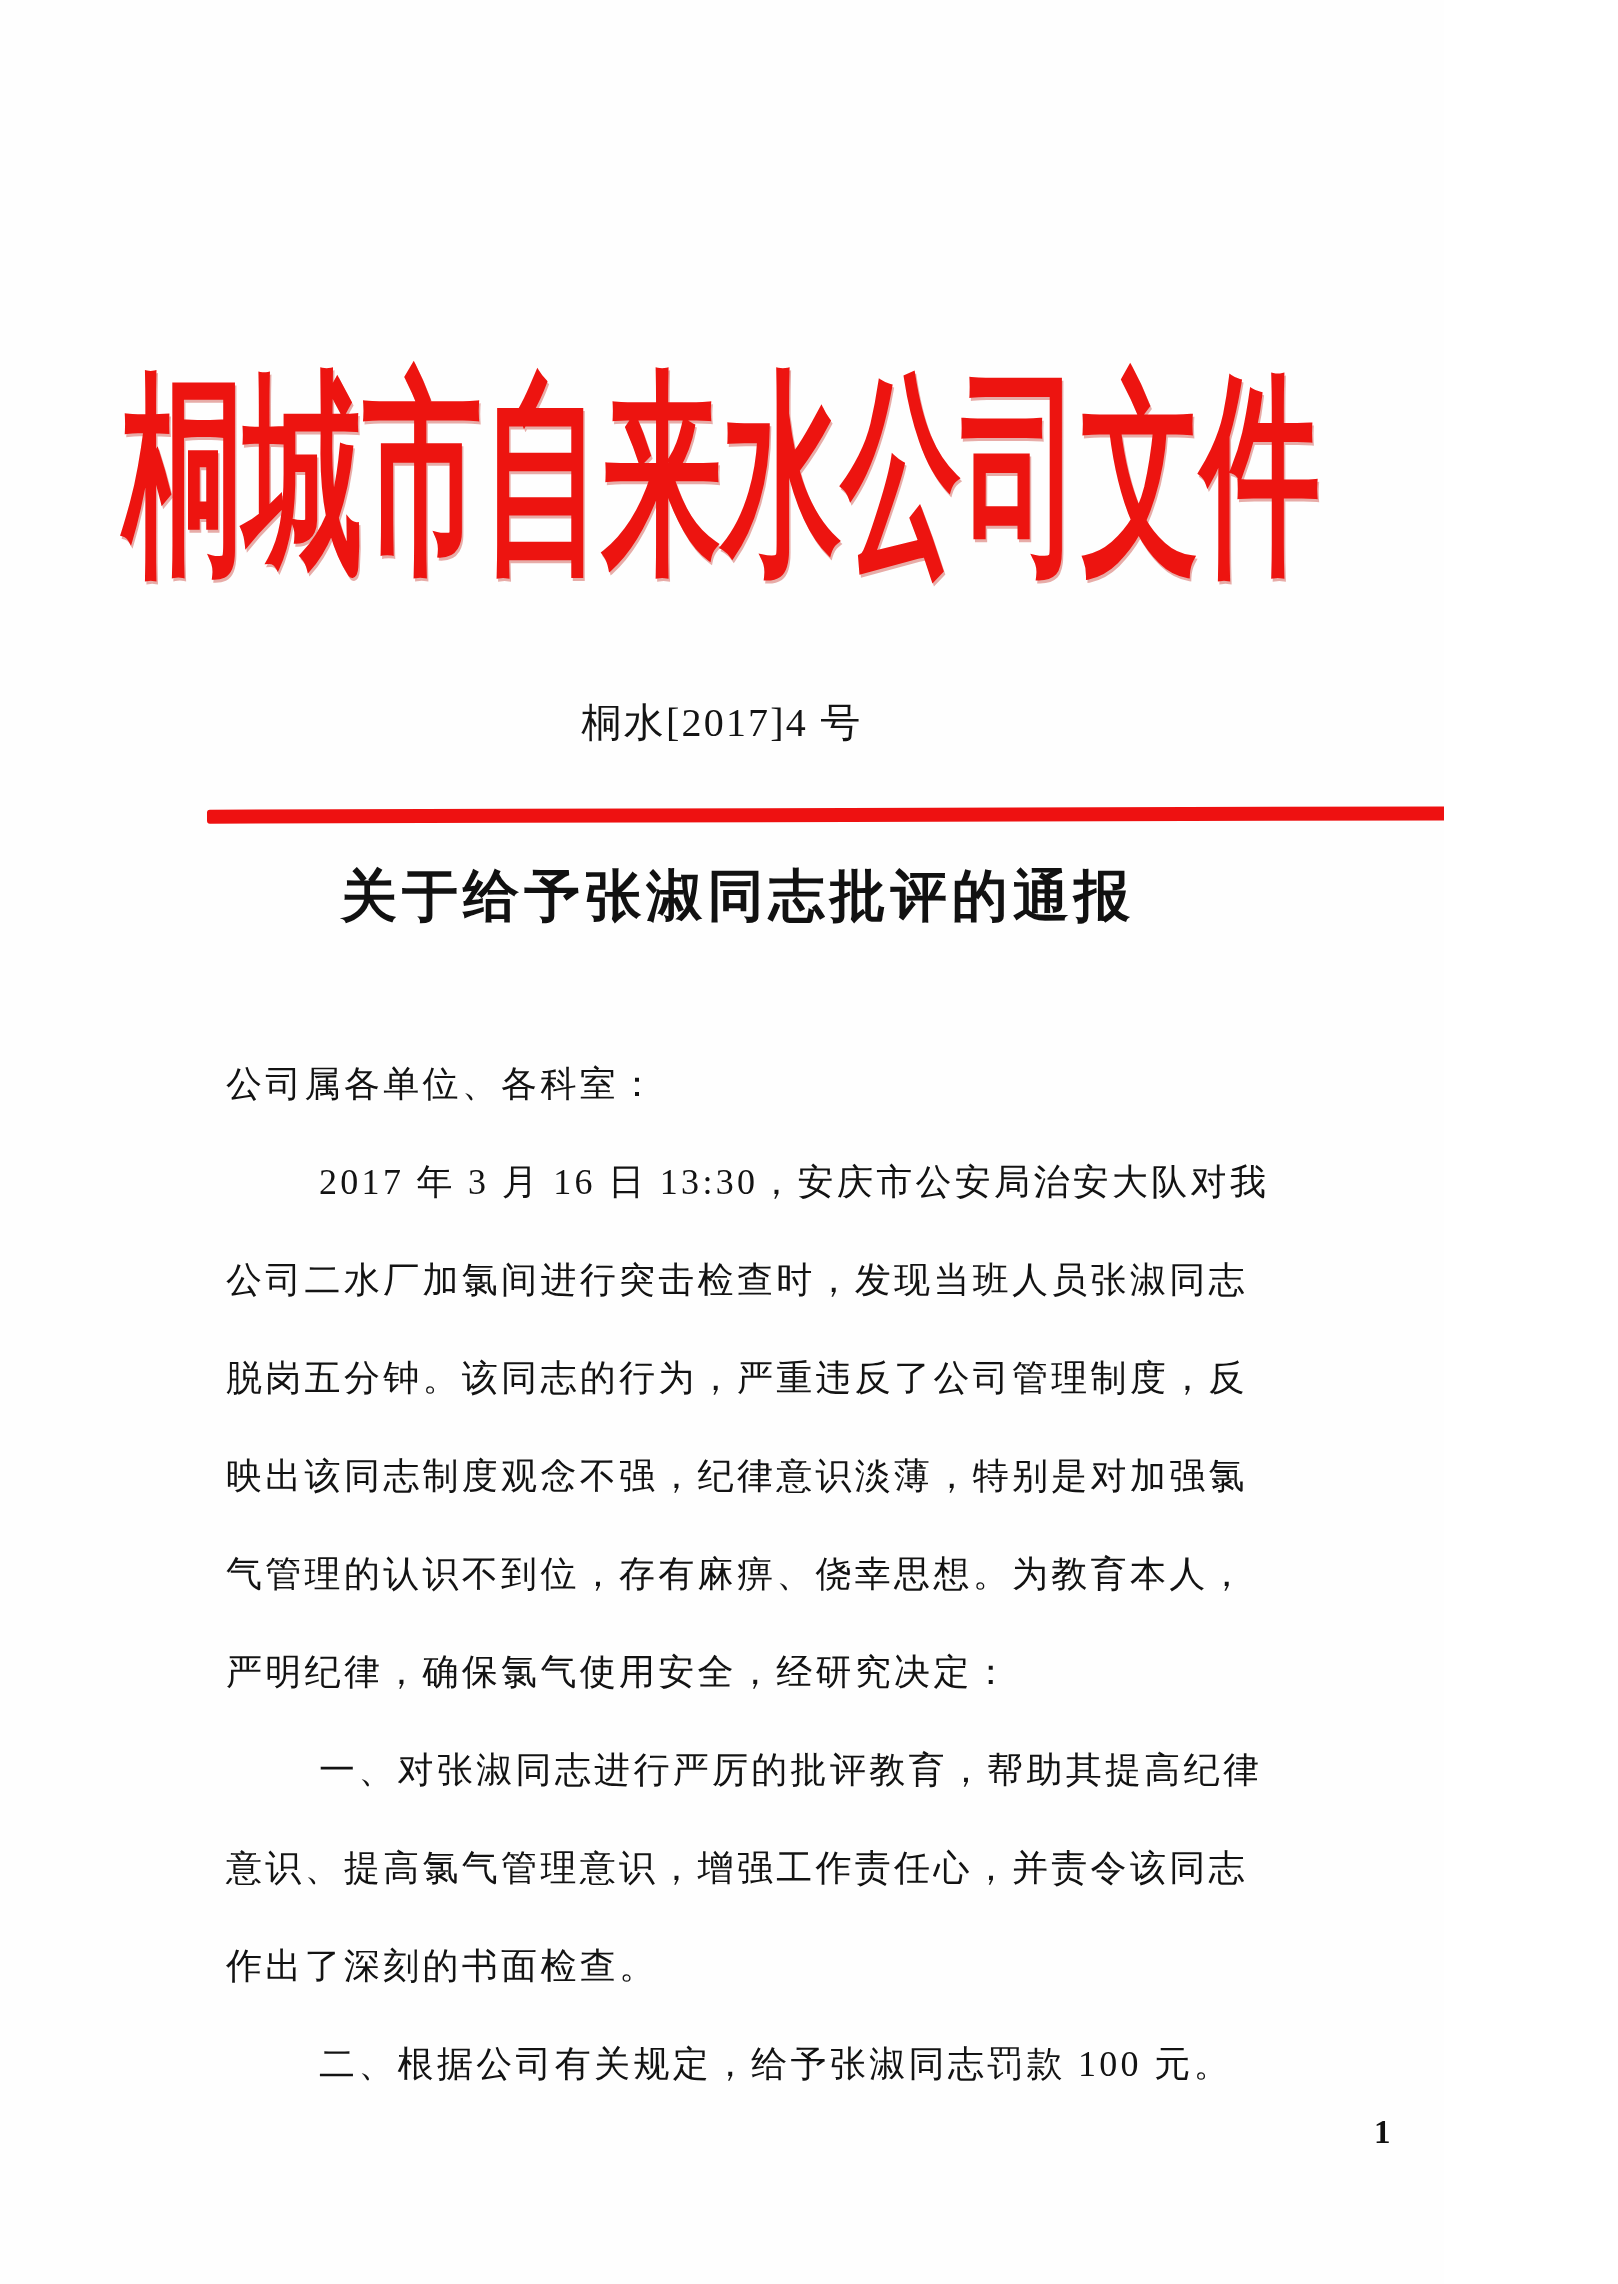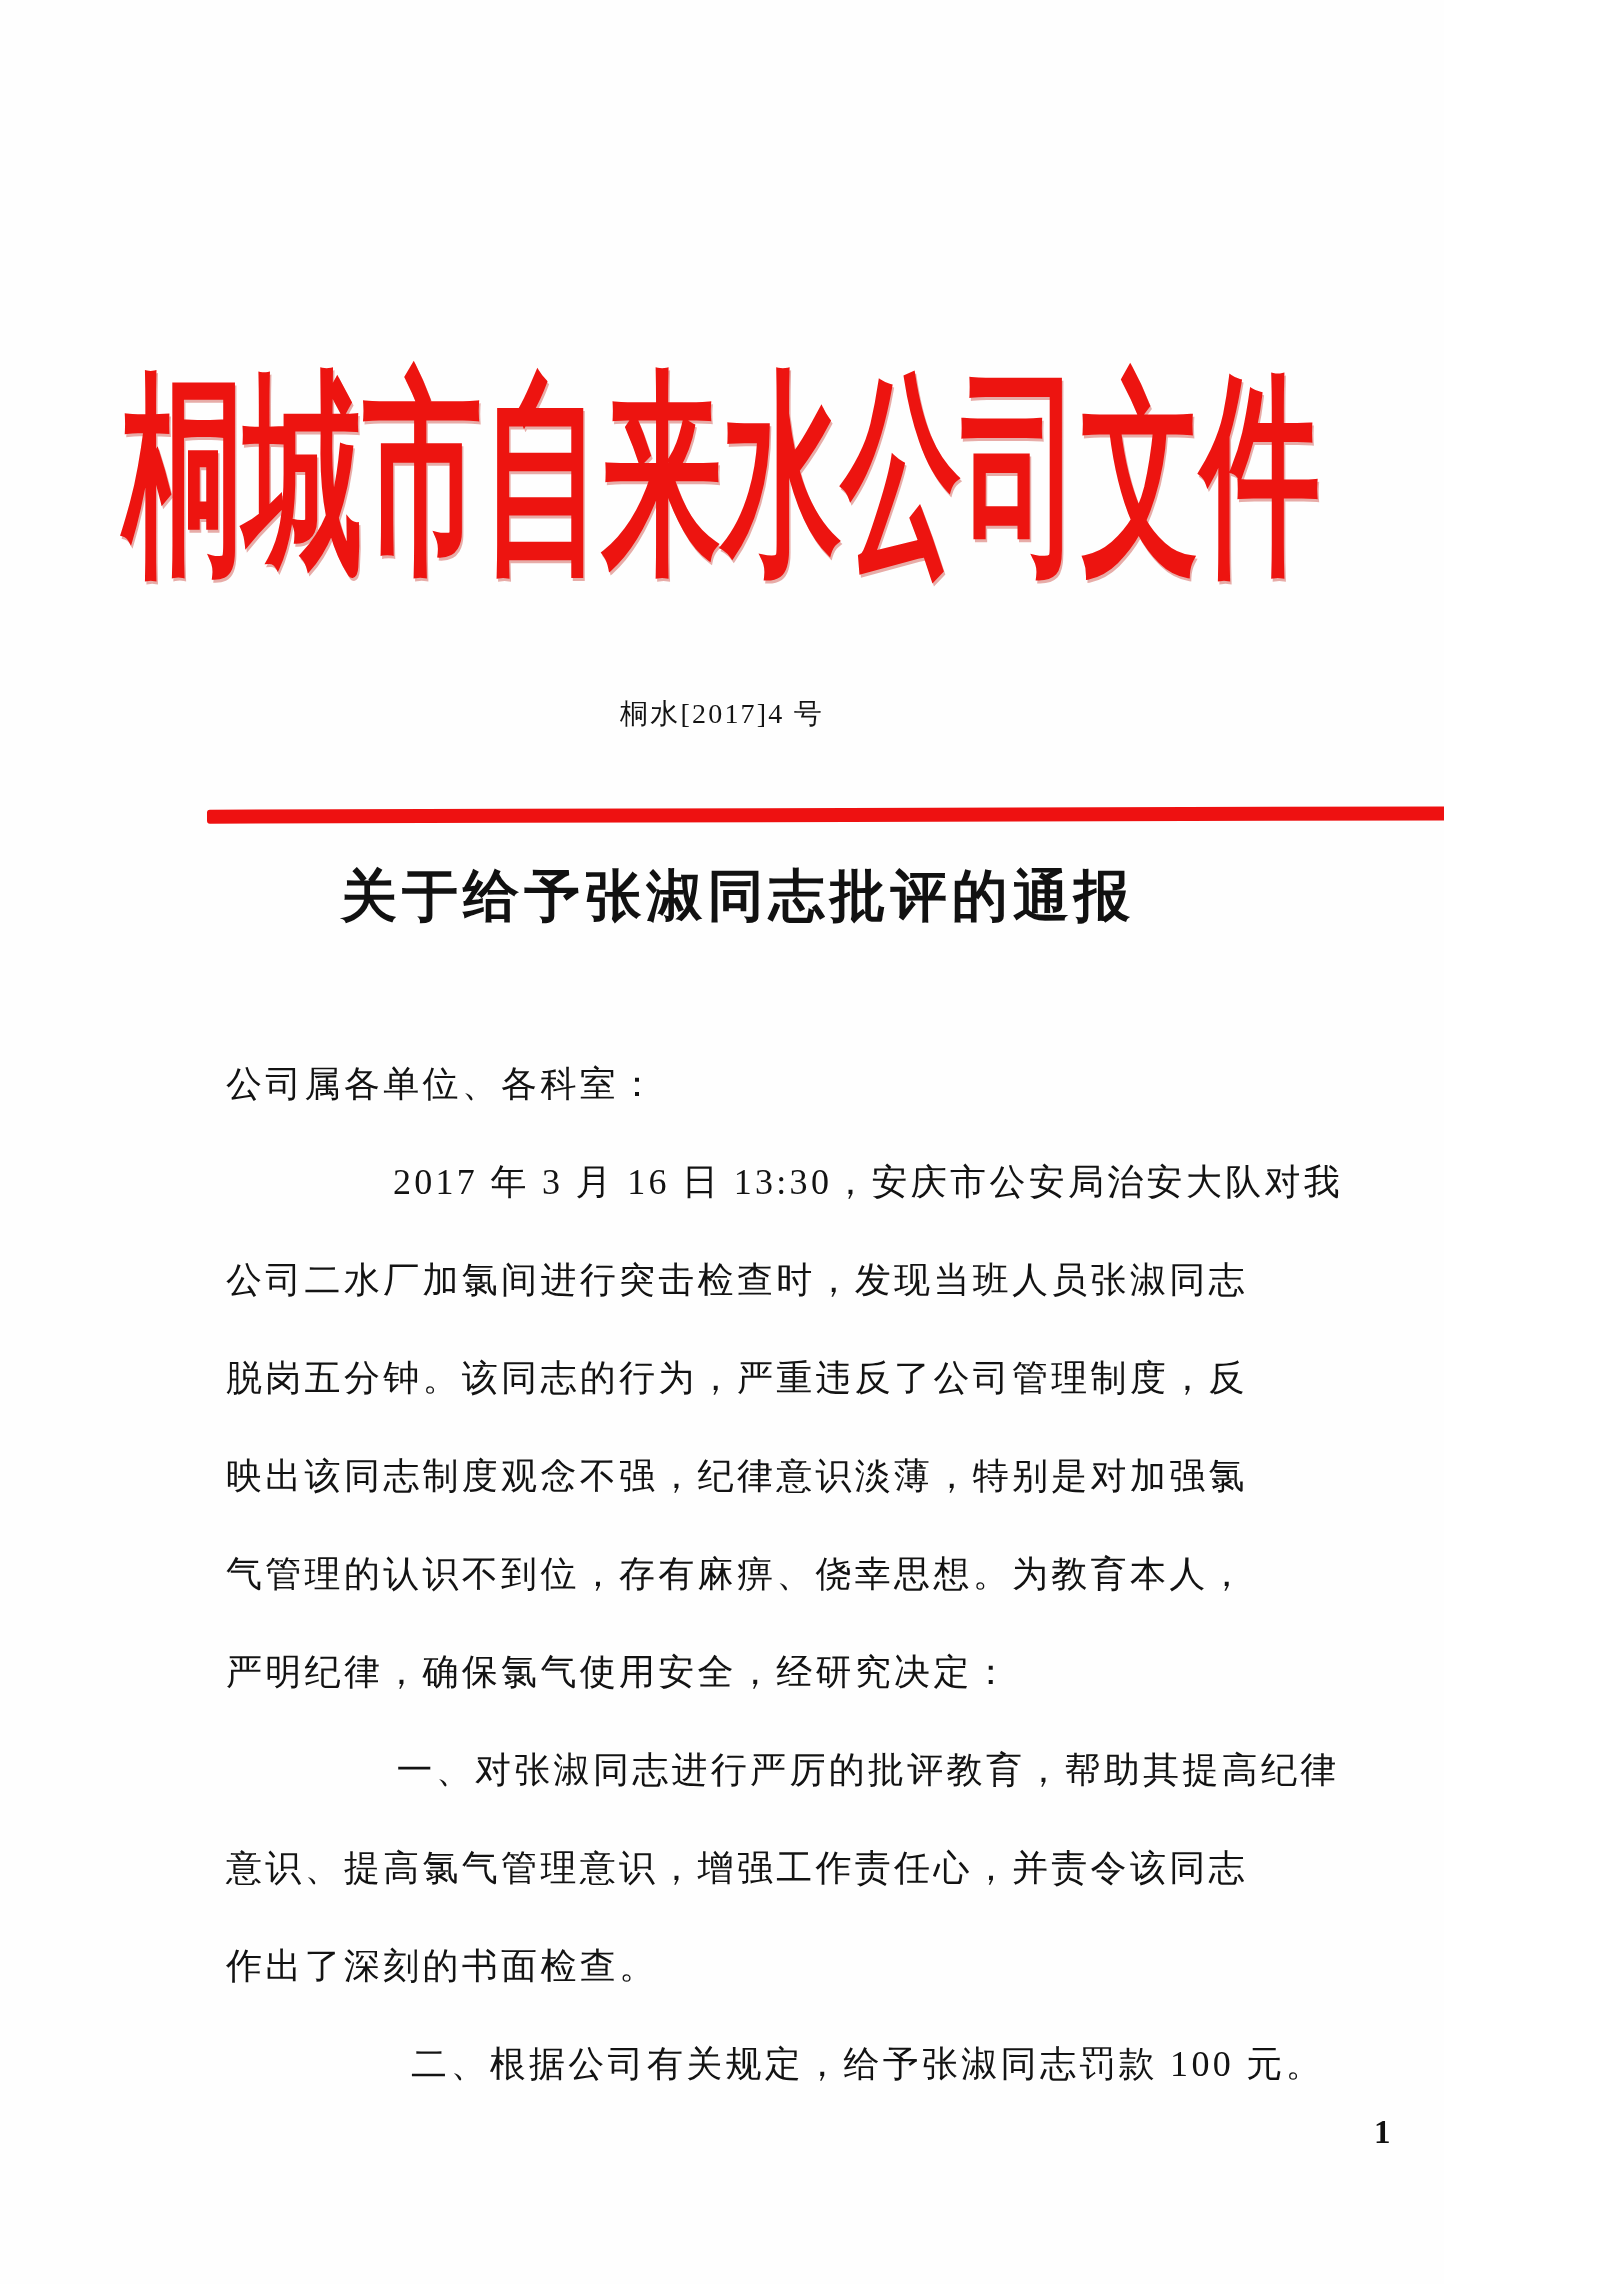--- a/index.html
+++ b/index.html
@@ -31,21 +31,21 @@
     transform-origin: center top;
     text-shadow: 1.5px 1.5px 0 rgba(190, 20, 10, 0.35);
   }
   
   .doc-number {
     position: absolute;
     top: 695px;
     left: 0;
     width: 100%;
     text-align: center;
-    font-size: 28px;
+    font-size: 40px;
     letter-spacing: 2.2px;
     color: #141414;
   }
   
   .red-rule {
     position: absolute;
     left: 207px;
     top: 808px;
     width: 1264px;
     height: 14px;
@@ -74,21 +74,21 @@
     width: 1191px;
     font-size: 36px;
     letter-spacing: 3.3px;
     color: #131313;
   }
   .line {
     height: 98px;
     line-height: 98px;
     white-space: nowrap;
   }
-  .line.indent { padding-left: 93px; text-align: center; }
+  .line.indent { padding-left: 93px; }
   
   .page-number {
     position: absolute;
     left: 1374px;
     top: 2114px;
     font-size: 33px;
     font-weight: bold;
     color: #111111;
   }
 </style>

